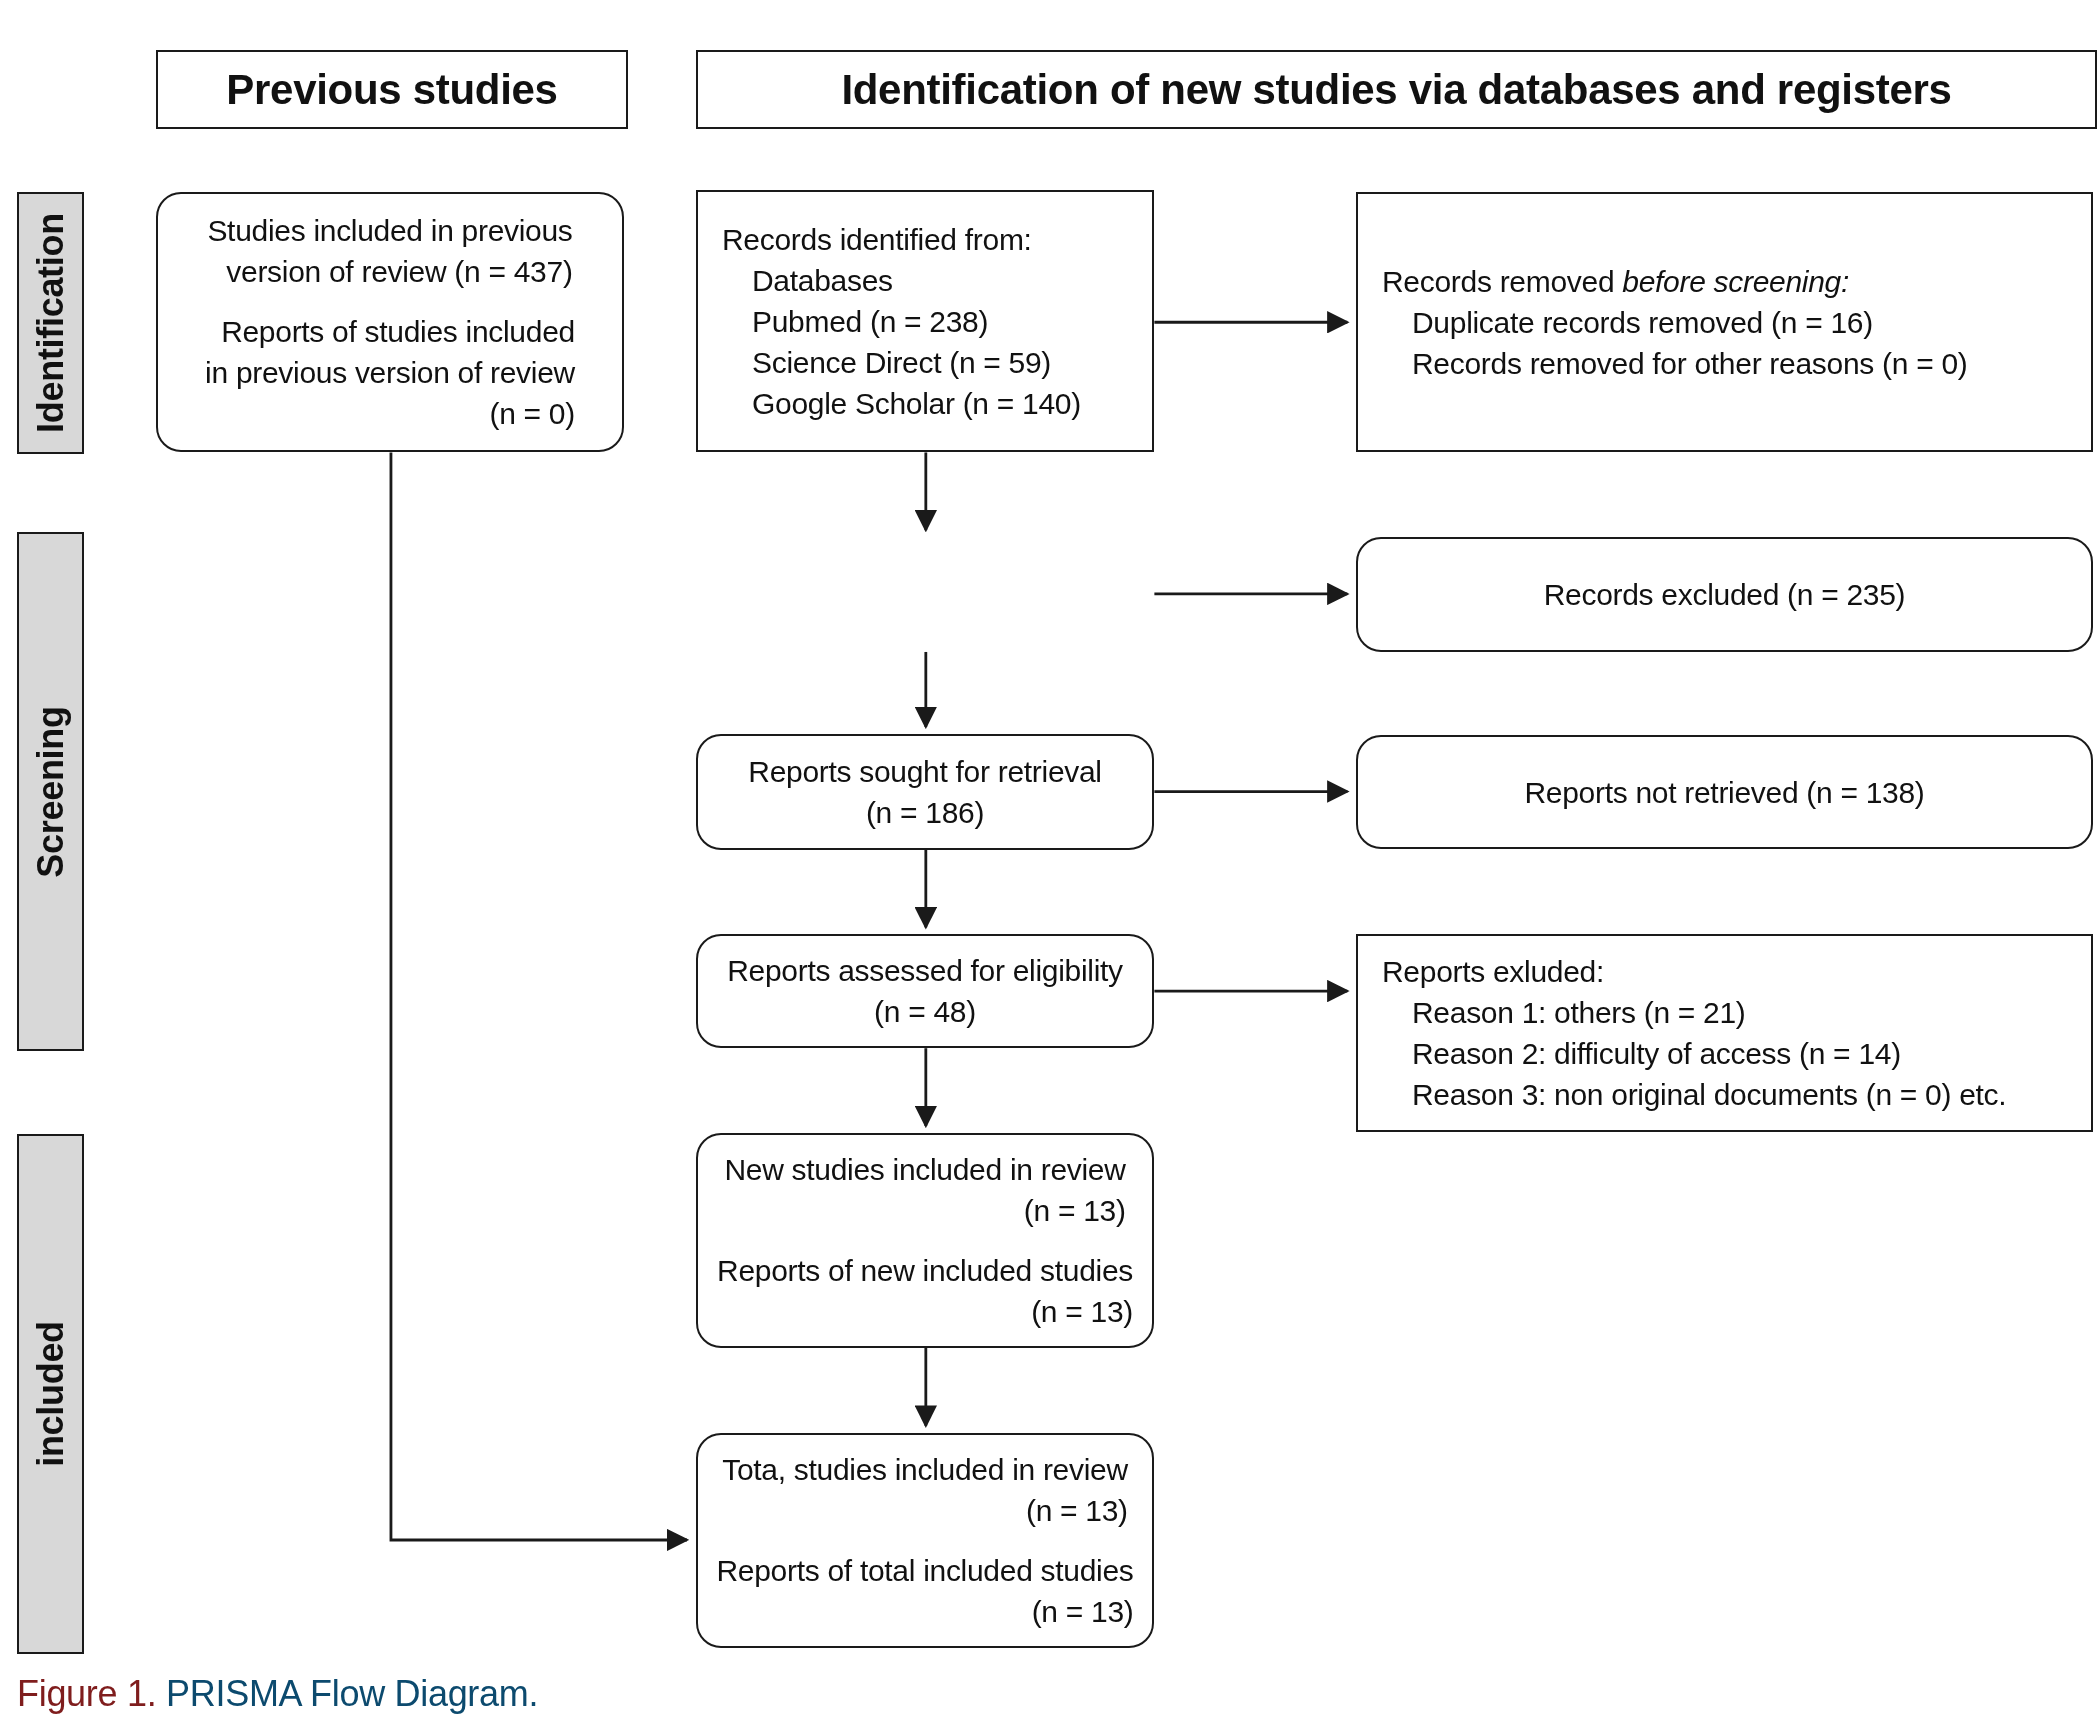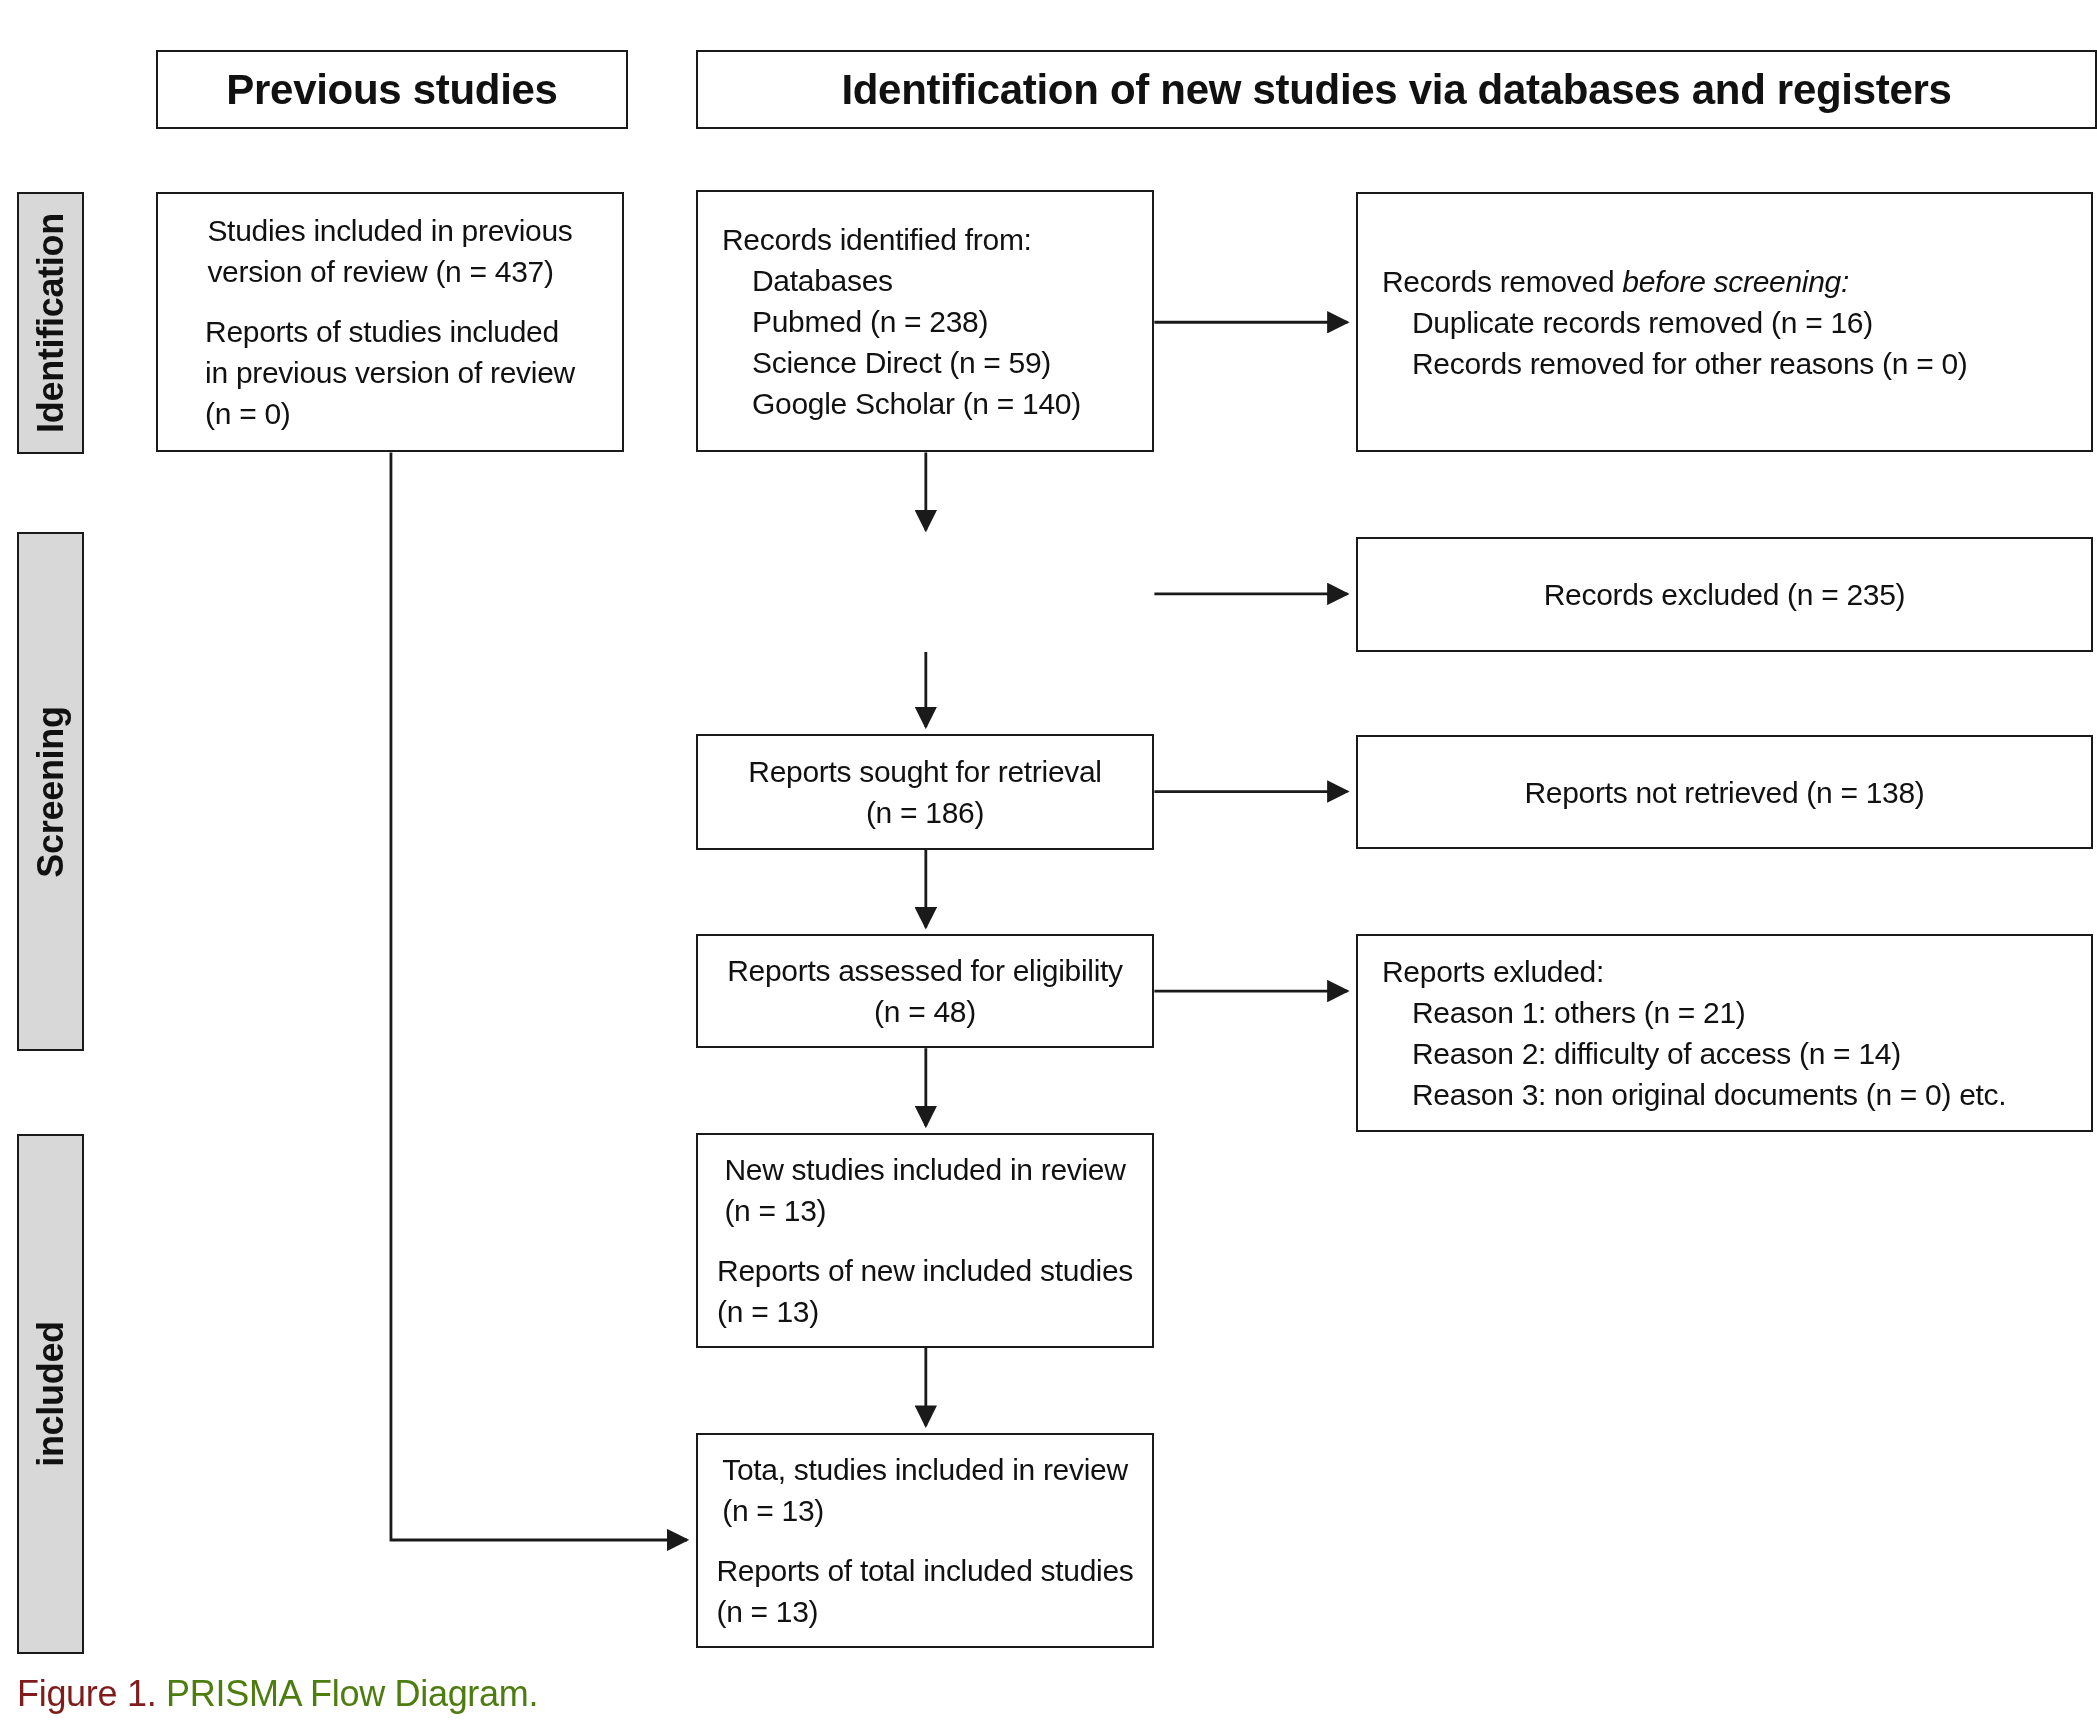--- a/index.html
+++ b/index.html
@@ -10,41 +10,41 @@
   .hdrbox{
     position:absolute;border:2.8px solid #1a1a1a;background:#fff;
     display:flex;align-items:center;justify-content:center;
     font-weight:bold;font-size:42px;letter-spacing:-0.3px;z-index:2;
   }
   .fbox{
     position:absolute;border:2.8px solid #1a1a1a;background:#fff;
     display:flex;flex-direction:column;justify-content:center;
     font-size:30px;line-height:41px;letter-spacing:-0.3px;z-index:2;box-sizing:border-box;
   }
-  .fbox.centered{align-items:center;text-align:left;}
+  .fbox.centered{align-items:center;text-align:right;border-radius:25px;}
   .fbox.listy{align-items:flex-start;text-align:left;padding-left:24px;padding-right:9.4px;}
   .line{white-space:nowrap;}
   .para{margin-top:19px;}
   .para.first{margin-top:0;}
   .indent{padding-left:30px;white-space:nowrap;}
   .ital{font-style:italic;}
   .sidebar{
     position:absolute;left:17px;width:67px;background:#d8d8d8;border:2.8px solid #1a1a1a;
     display:flex;align-items:center;justify-content:center;z-index:2;box-sizing:border-box;
   }
   .sidebar span{
     transform:rotate(-90deg);white-space:nowrap;
     font-weight:bold;font-size:36px;letter-spacing:-0.3px;color:#111;
   }
   #arrows{position:absolute;left:0;top:0;z-index:1;}
   #caption{
     position:absolute;left:17px;top:1673px;font-size:36px;letter-spacing:-0.3px;white-space:nowrap;
   }
   #caption .figlabel{font-weight:normal;color:#7f1d1d;}
-  #caption .figtext{color:#4d7c0f;}
+  #caption .figtext{color:#0c4a6e;}
 </style>
 </head>
 <body>
 
 <div id="canvas">
 
   <svg id="arrows" width="2098" height="1732" viewBox="0 0 2239 1849">
     <defs>
       <marker id="arrow" viewBox="0 0 10 10" refX="9" refY="5" markerWidth="8" markerHeight="8" orient="auto-start-reverse">
         <path d="M0,0 L10,5 L0,10 z" fill="#1a1a1a"></path>

